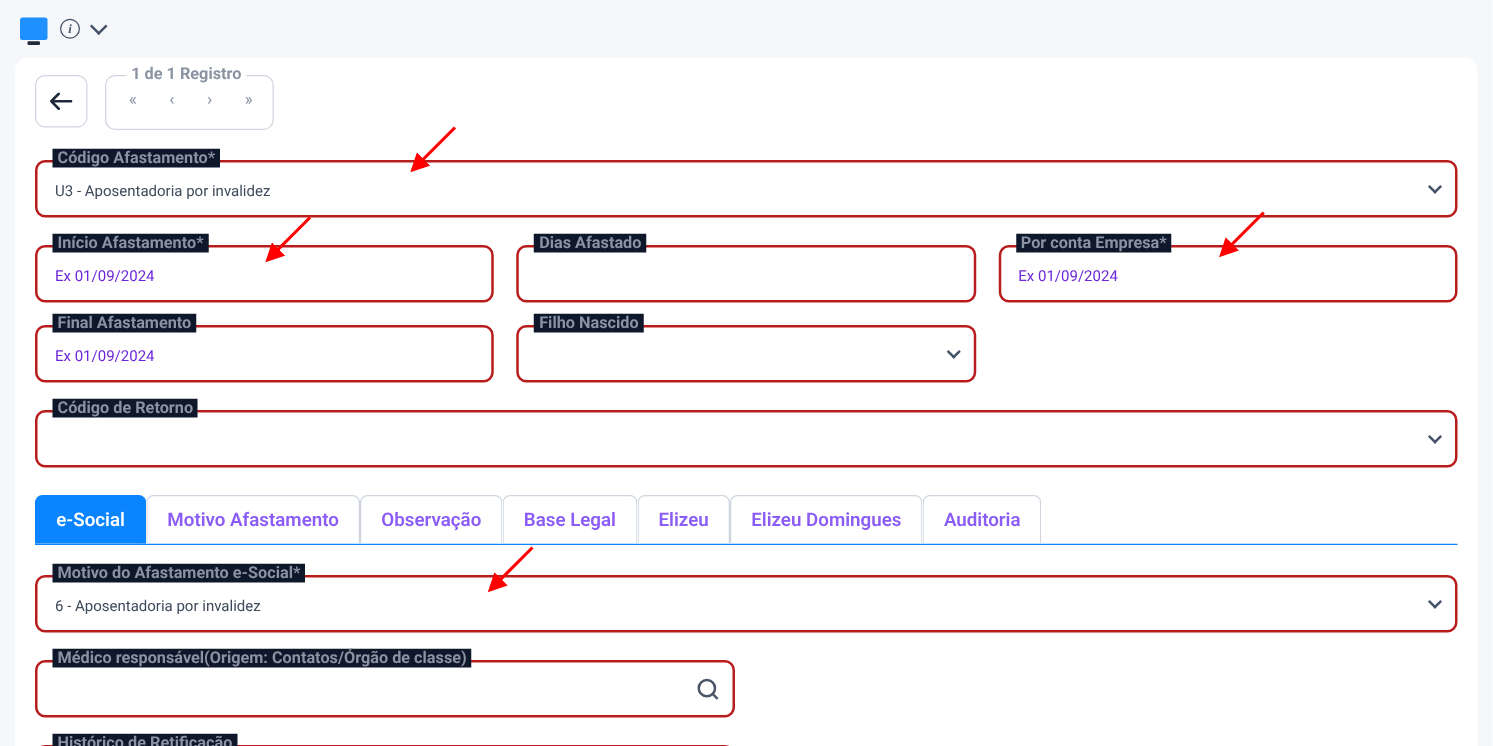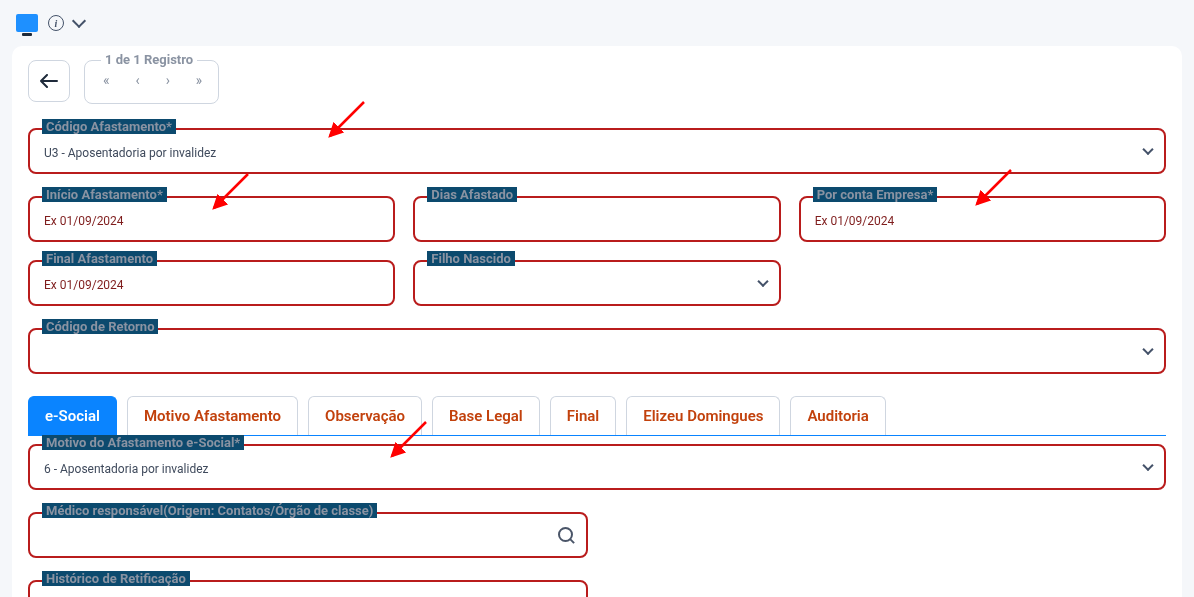--- a/index.html
+++ b/index.html
@@ -119,26 +119,26 @@
     border: 2px solid #b91c1c;
     border-radius: 8px;
     padding: 14px 36px 10px 14px;
     font-size: 12px;
     color: #3f4a5c;
     background: #fff;
     min-height: 46px;
     display: flex;
     align-items: center;
   }
-  .field .placeholder { color: #7f1d1d; }
+  .field .placeholder { color: #6d28d9; }
   .field-label {
     position: absolute;
     top: -9px;
     left: 14px;
-    background: #0c4a6e;
+    background: #0f172a;
     padding: 0 4px;
     font-size: 13px;
     font-weight: 700;
     color: #8a93a2;
     z-index: 1;
   }
   .chev-inp {
     position: absolute;
     right: 14px;
     top: 50%;
@@ -172,33 +172,33 @@
   }
   .row-5 {
     display: grid;
     grid-template-columns: repeat(3, 1fr);
     gap: 18px;
     margin-bottom: 22px;
   }
   .row-5 .field-wrap { margin-bottom: 0; }
   .tabs {
     display: flex;
-    gap: 10px;
+    gap: 0;
     border-bottom: 1.5px solid #0a84ff;
-    margin-bottom: 8px;
+    margin-bottom: 24px;
     overflow-x: auto;
   }
   .tab {
     padding: 10px 16px;
     border: 1px solid #cfd6e0;
     border-bottom: none;
     border-radius: 6px 6px 0 0;
     font-weight: 600;
     font-size: 15px;
-    color: #c2410c;
+    color: #8b5cf6;
     cursor: pointer;
     white-space: nowrap;
   }
   .tab.active {
     background: #0a84ff;
     border-color: #0a84ff;
     color: #fff;
   }
   .arrow {
     position: absolute;
@@ -313,21 +313,21 @@
     <span class="field-label">Código de Retorno</span>
     <div class="field"></div>
     <span class="chev-inp"></span>
   </div>
 
   <div class="tabs">
     <div class="tab active">e-Social</div>
     <div class="tab">Motivo Afastamento</div>
     <div class="tab">Observação</div>
     <div class="tab">Base Legal</div>
-    <div class="tab">Final</div>
+    <div class="tab">Elizeu</div>
     <div class="tab">Elizeu Domingues</div>
     <div class="tab">Auditoria</div>
   </div>
 
   <div class="field-wrap full">
     <span class="field-label">Motivo do Afastamento e-Social*</span>
     <div class="field">
       <span>6 - Aposentadoria por invalidez</span>
     </div>
     <span class="chev-inp"></span>

